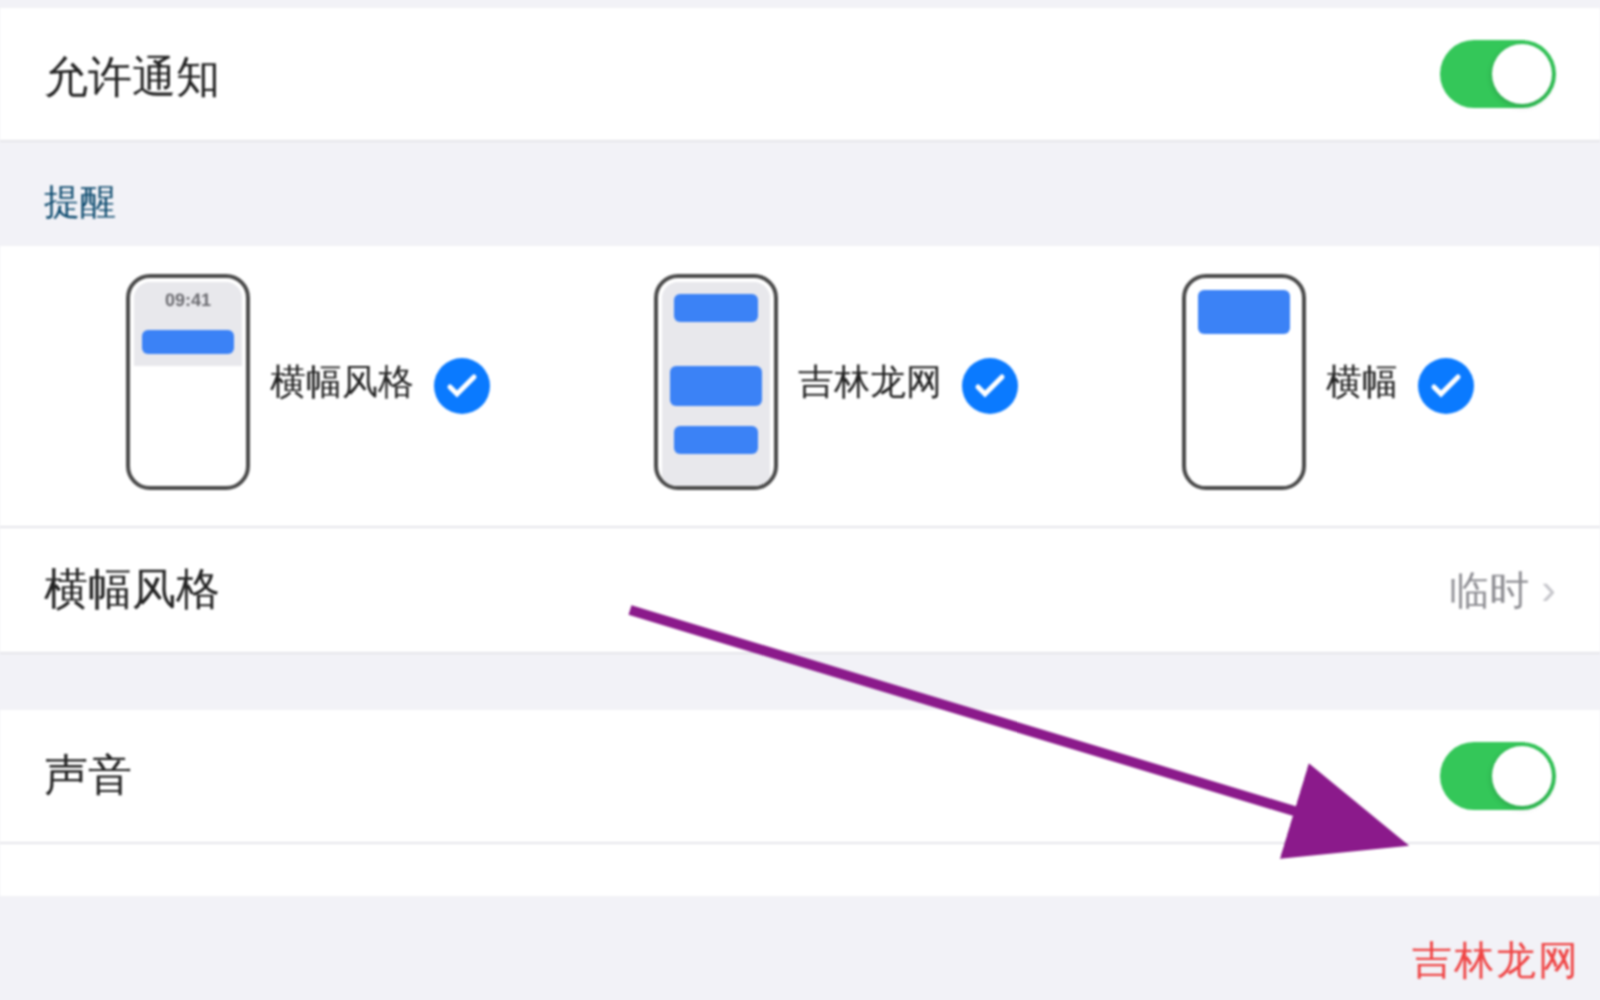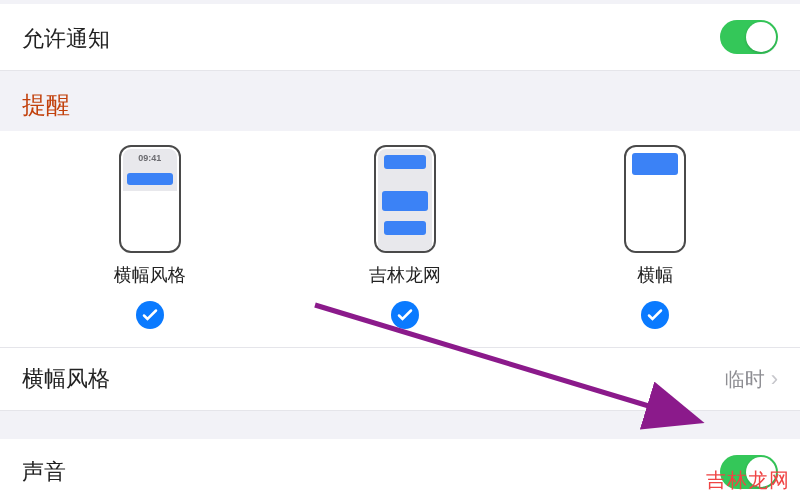--- a/index.html
+++ b/index.html
@@ -39,36 +39,36 @@
       width: 30px;
       height: 30px;
       background: #fff;
       border-radius: 50%;
       top: 2px;
       right: 2px;
       box-shadow: 0 1px 3px rgba(0,0,0,0.2);
     }
     .section-header {
       padding: 18px 22px 10px;
-      font-size: 24px;
-      color: #c2410c;
+      font-size: 18px;
+      color: #0c4a6e;
     }
     .alerts-panel {
       background: #fff;
       padding: 14px 22px 18px;
       border-bottom: 1px solid #e5e5ea;
     }
     .alerts-grid {
       display: flex;
       justify-content: space-around;
       align-items: flex-start;
     }
     .alert-option {
       display: flex;
-      flex-direction: column;
+      flex-direction: row;
       align-items: center;
       gap: 10px;
       cursor: pointer;
     }
     .phone {
       width: 62px;
       height: 108px;
       border: 2.5px solid #4a4a4a;
       border-radius: 12px;
       position: relative;

